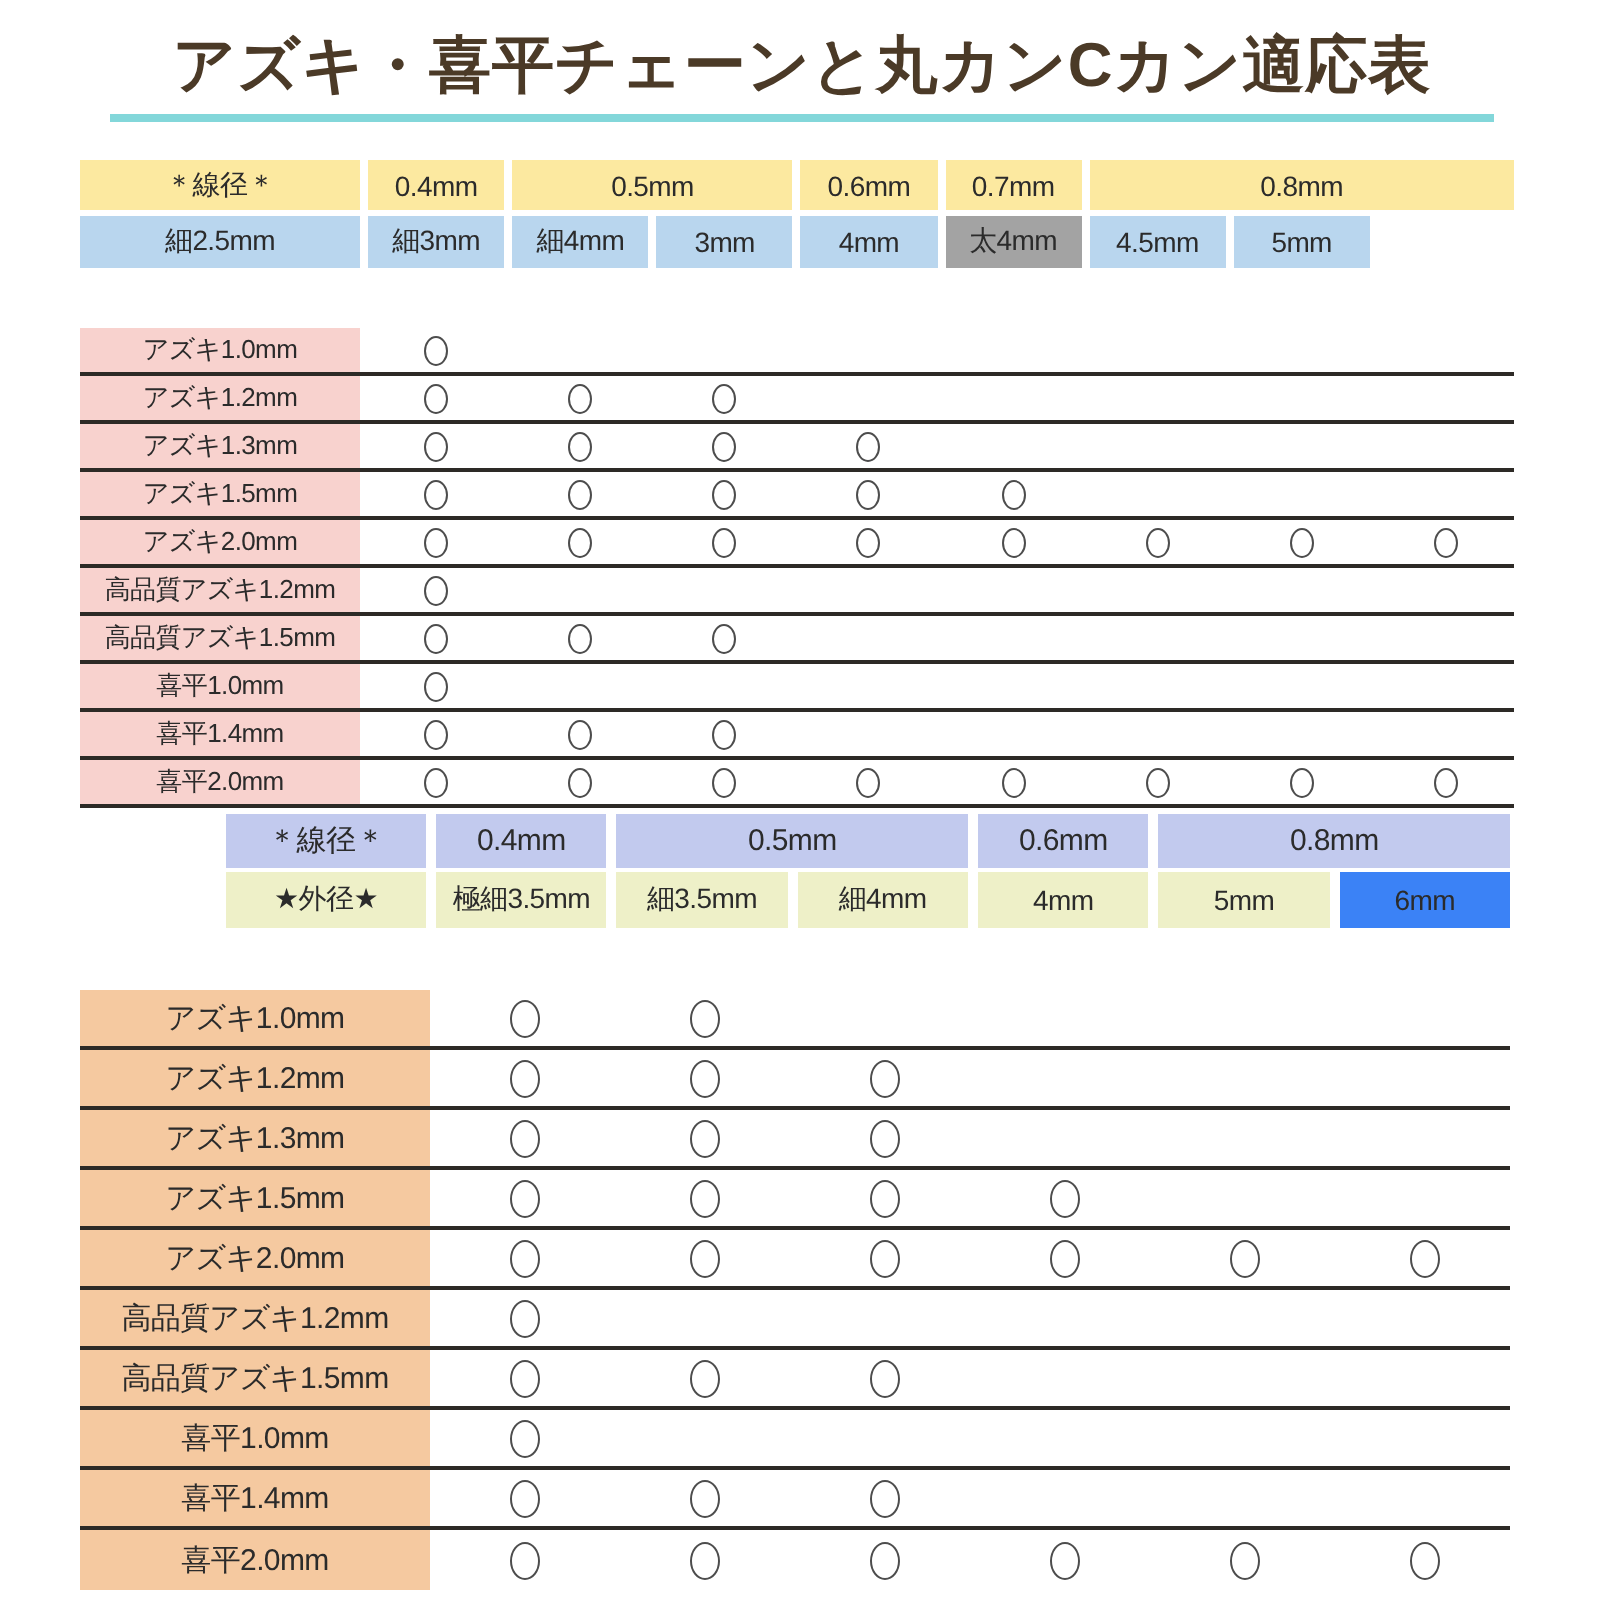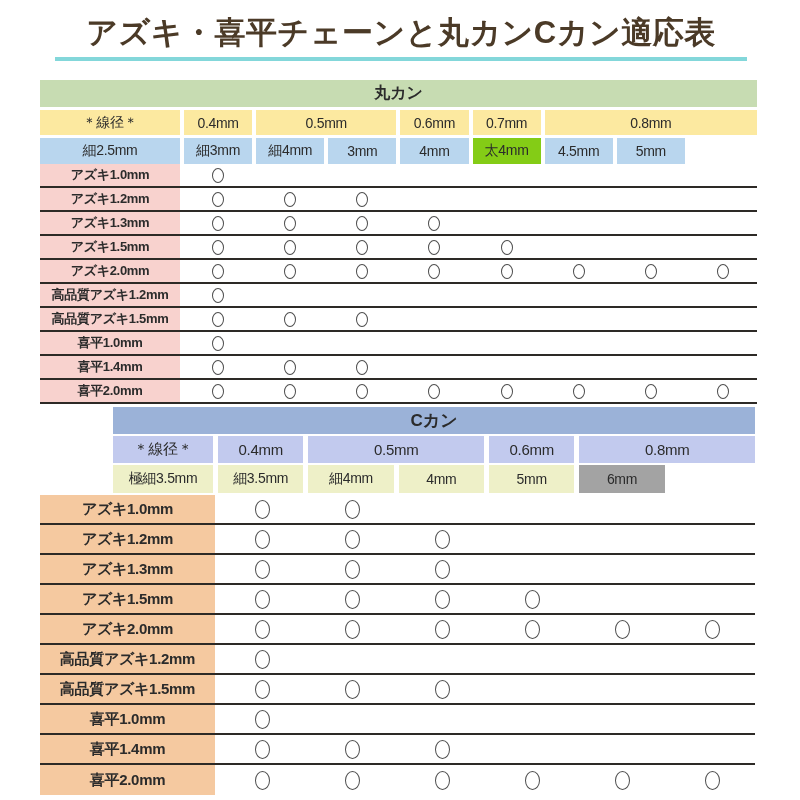--- a/index.html
+++ b/index.html
@@ -29,21 +29,21 @@
     font-weight:bold;
   }
   .hrow { display:grid; }
   .hcell {
     display:flex; align-items:center; justify-content:center;
     font-weight:normal; white-space:nowrap; letter-spacing:-0.3px;
   }
   .trow { display:grid; border-bottom:2px solid #2d2a26; }
   .rlabel {
     display:flex; align-items:center; justify-content:center;
-    font-weight:bold; white-space:nowrap; letter-spacing:-0.3px;
+    font-weight:normal; white-space:nowrap; letter-spacing:-0.3px;
   }
   .cell { display:flex; align-items:center; justify-content:center; }
   .circle { border:1.5px solid #4d4d4d; border-radius:50%; background:transparent; }
 
   
   #t0-head { left:40px; top:80px; width:717px; }
   #t0-head .hrow { grid-template-columns:140px repeat(8,1fr); column-gap:4px; }
   #t0-head .t-title { height:27px; margin-bottom:3px; font-size:16px; }
   #t0-head .wire { margin-bottom:3px; }
   #t0-head .wire .hcell { height:25px; font-size:14px; }
@@ -69,36 +69,35 @@
   #t1-body .circle { width:15px; height:19px; }
 </style>
 </head>
 <body>
 
 <div class="abs" id="title-wrap" style="border-bottom-color: rgb(131, 215, 218);">
   <h1 id="page-title" style="color: rgb(75, 58, 39);">アズキ・喜平チェーンと丸カンCカン適応表</h1>
 </div>
 
 <div class="abs" id="t0-head">
-    <div class="t-title" style="background: rgb(199, 220, 178);">丸カン</div>
     <div class="hrow wire">
       <div class="hcell" style="background: rgb(252, 233, 160);">＊線径＊</div>
       <div class="hcell" style="background: rgb(252, 233, 160); grid-column: span 1;">0.4mm</div>
       <div class="hcell" style="background: rgb(252, 233, 160); grid-column: span 2;">0.5mm</div>
       <div class="hcell" style="background: rgb(252, 233, 160); grid-column: span 1;">0.6mm</div>
       <div class="hcell" style="background: rgb(252, 233, 160); grid-column: span 1;">0.7mm</div>
       <div class="hcell" style="background: rgb(252, 233, 160); grid-column: span 3;">0.8mm</div>
     </div>
     <div class="hrow outer">
       <div class="hcell" style="background: rgb(185, 214, 238);">細2.5mm</div>
       <div class="hcell" style="background: rgb(185, 214, 238);">細3mm</div>
       <div class="hcell" style="background: rgb(185, 214, 238);">細4mm</div>
       <div class="hcell" style="background: rgb(185, 214, 238);">3mm</div>
       <div class="hcell" style="background: rgb(185, 214, 238);">4mm</div>
-      <div class="hcell" style="background: #84cc16; text-align: right;">太4mm</div>
+      <div class="hcell" style="background: #a3a3a3; text-align: right;">太4mm</div>
       <div class="hcell" style="background: rgb(185, 214, 238);">4.5mm</div>
       <div class="hcell" style="background: rgb(185, 214, 238);">5mm</div>
     </div>
   </div>
 <div class="abs" id="t0-body">
     <div class="trow" style="border-bottom-color: rgb(45, 42, 38);">
       <div class="rlabel" style="background: rgb(248, 210, 206);">アズキ1.0mm</div>
       <div class="cell">
         <span class="circle"></span>
       </div>
@@ -277,35 +276,35 @@
       <div class="cell">
         <span class="circle"></span>
       </div>
       <div class="cell">
         <span class="circle"></span>
       </div>
     </div>
   </div>
 
 <div class="abs" id="t1-head">
-    <div class="t-title" style="background: rgb(155, 178, 216);">Cカン</div>
     <div class="hrow wire">
       <div class="hcell" style="background: rgb(194, 202, 238);">＊線径＊</div>
       <div class="hcell" style="background: rgb(194, 202, 238); grid-column: span 1;">0.4mm</div>
       <div class="hcell" style="background: rgb(194, 202, 238); grid-column: span 2;">0.5mm</div>
       <div class="hcell" style="background: rgb(194, 202, 238); grid-column: span 1;">0.6mm</div>
       <div class="hcell" style="background: rgb(194, 202, 238); grid-column: span 2;">0.8mm</div>
     </div>
     <div class="hrow outer">
+      <div class="hcell" style="background: rgb(238, 240, 200);">★外径★</div>
       <div class="hcell" style="background: rgb(238, 240, 200); text-align: right;">極細3.5mm</div>
       <div class="hcell" style="background: rgb(238, 240, 200);">細3.5mm</div>
       <div class="hcell" style="background: rgb(238, 240, 200);">細4mm</div>
       <div class="hcell" style="background: rgb(238, 240, 200);">4mm</div>
       <div class="hcell" style="background: rgb(238, 240, 200);">5mm</div>
-      <div class="hcell" style="background: #a3a3a3;">6mm</div>
+      <div class="hcell" style="background: #3b82f6;">6mm</div>
     </div>
   </div>
 <div class="abs" id="t1-body">
     <div class="trow" style="border-bottom-color: rgb(45, 42, 38);">
       <div class="rlabel" style="background: rgb(245, 201, 160);">アズキ1.0mm</div>
       <div class="cell">
         <span class="circle"></span>
       </div>
       <div class="cell">
         <span class="circle"></span>

